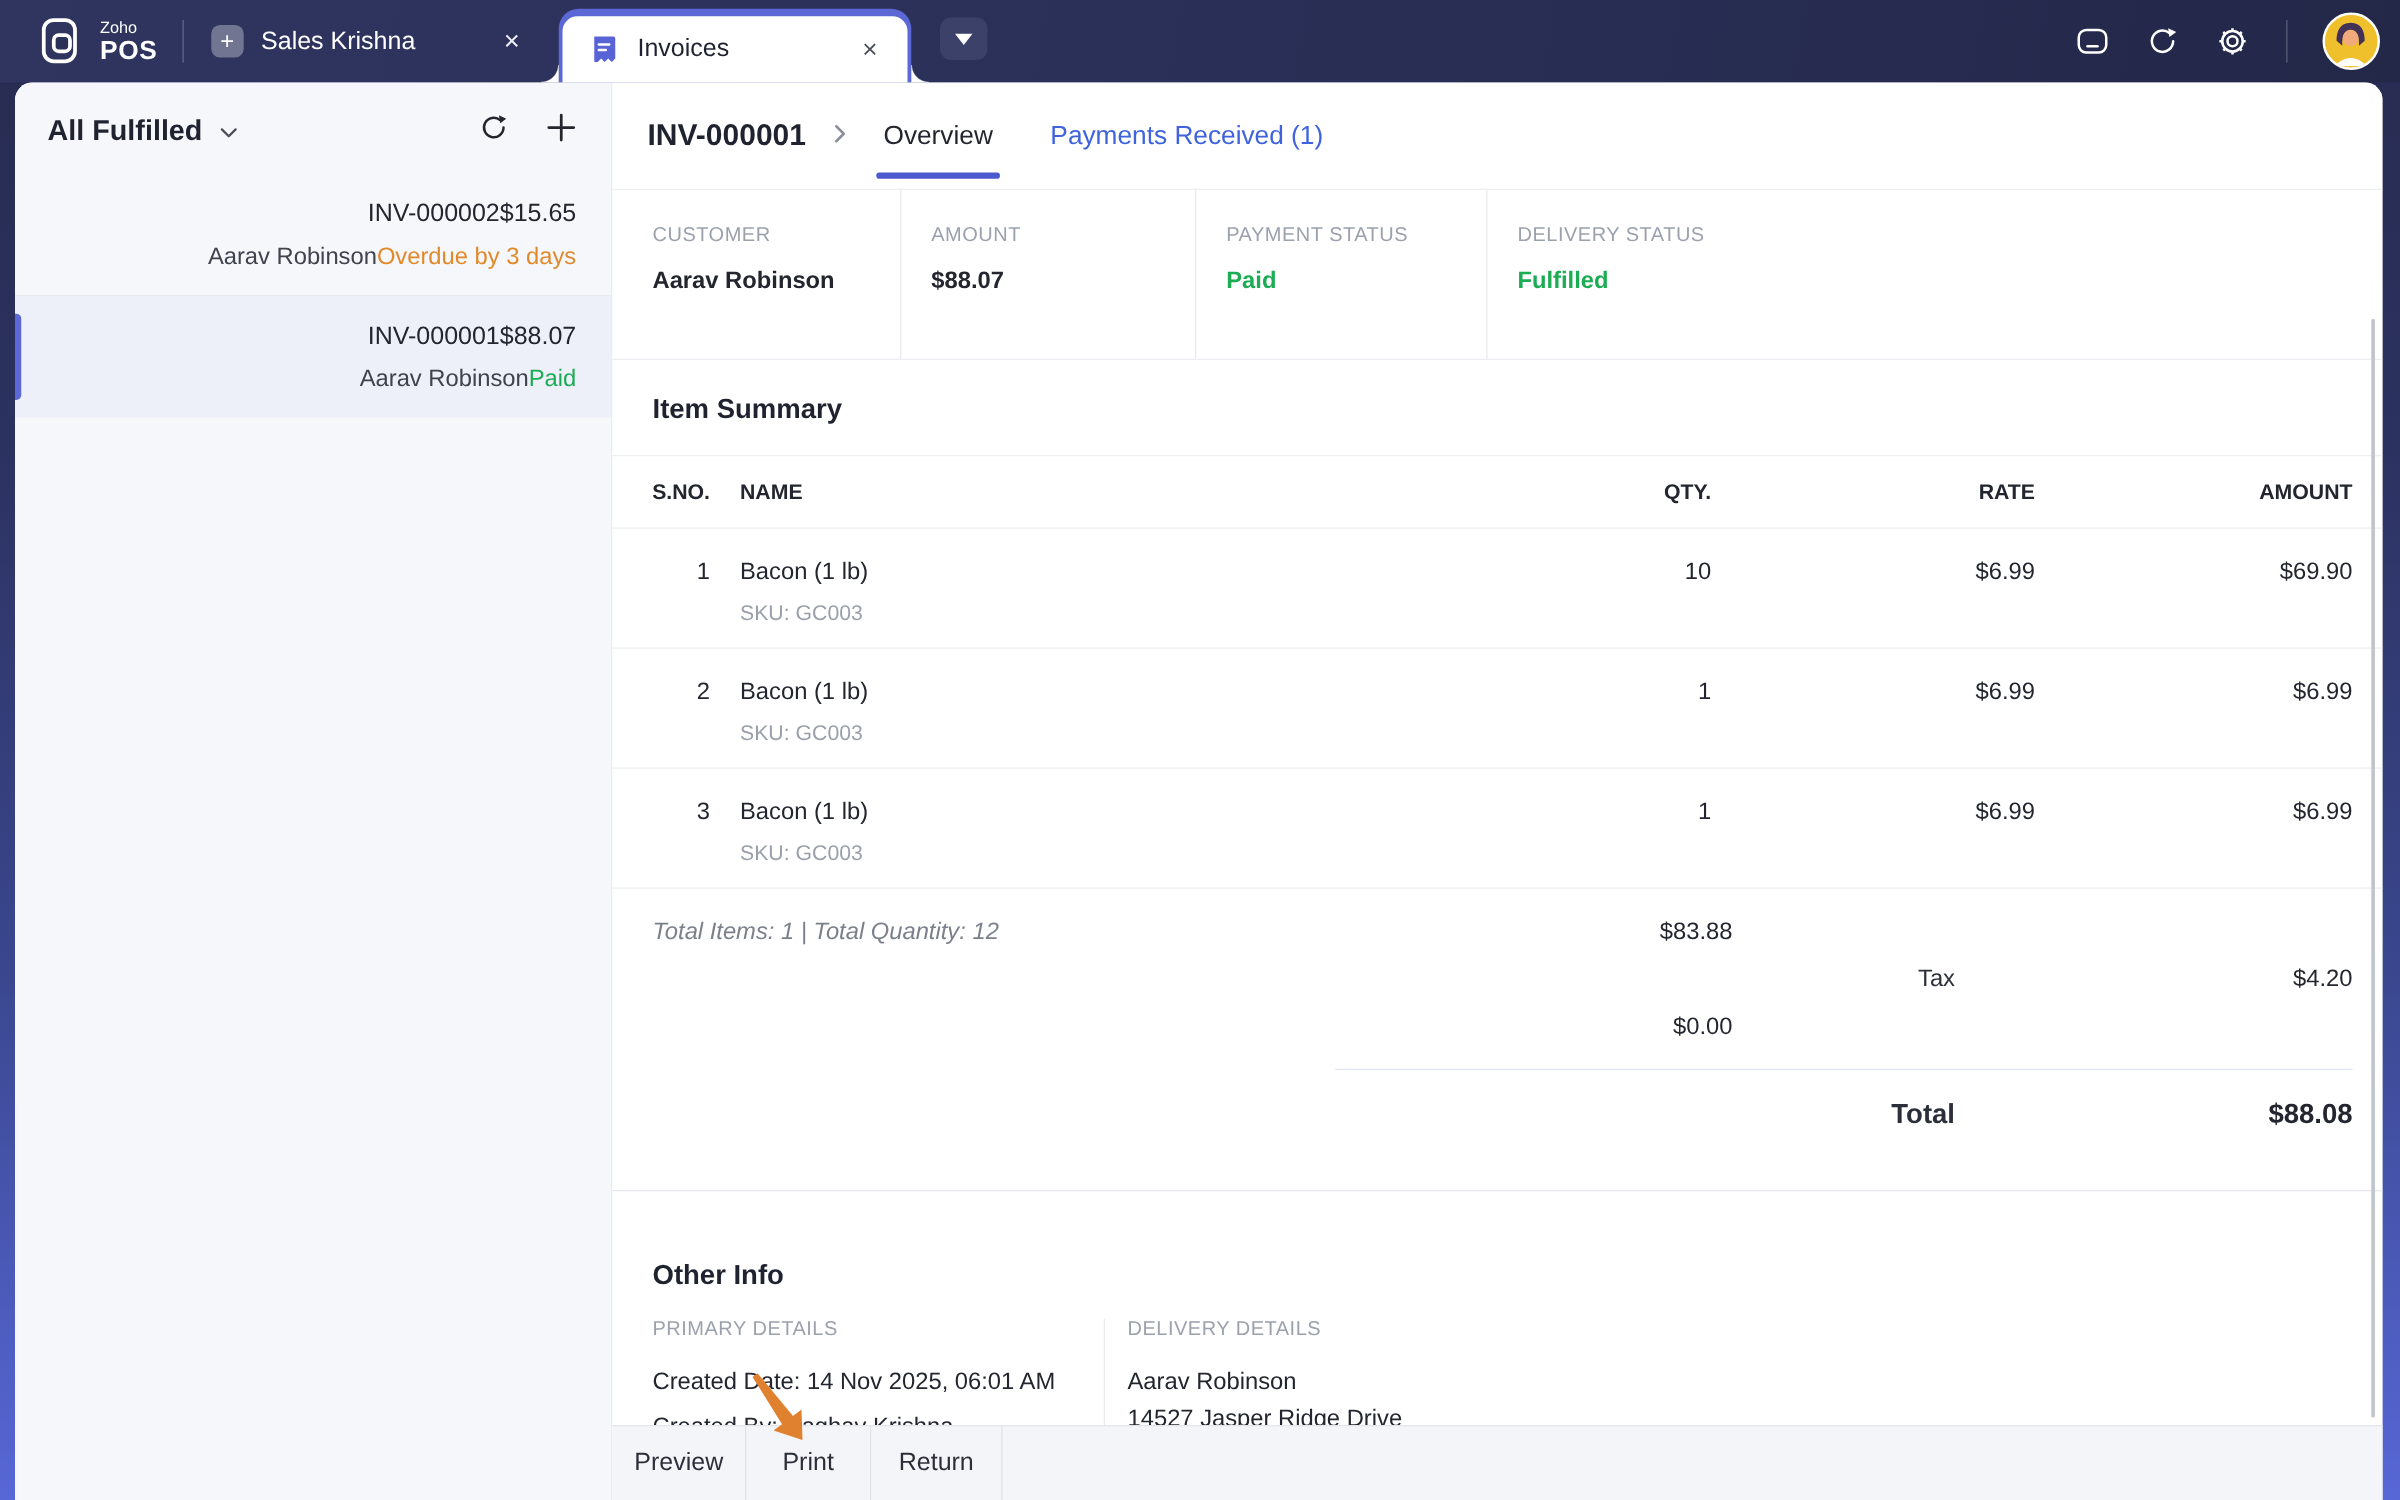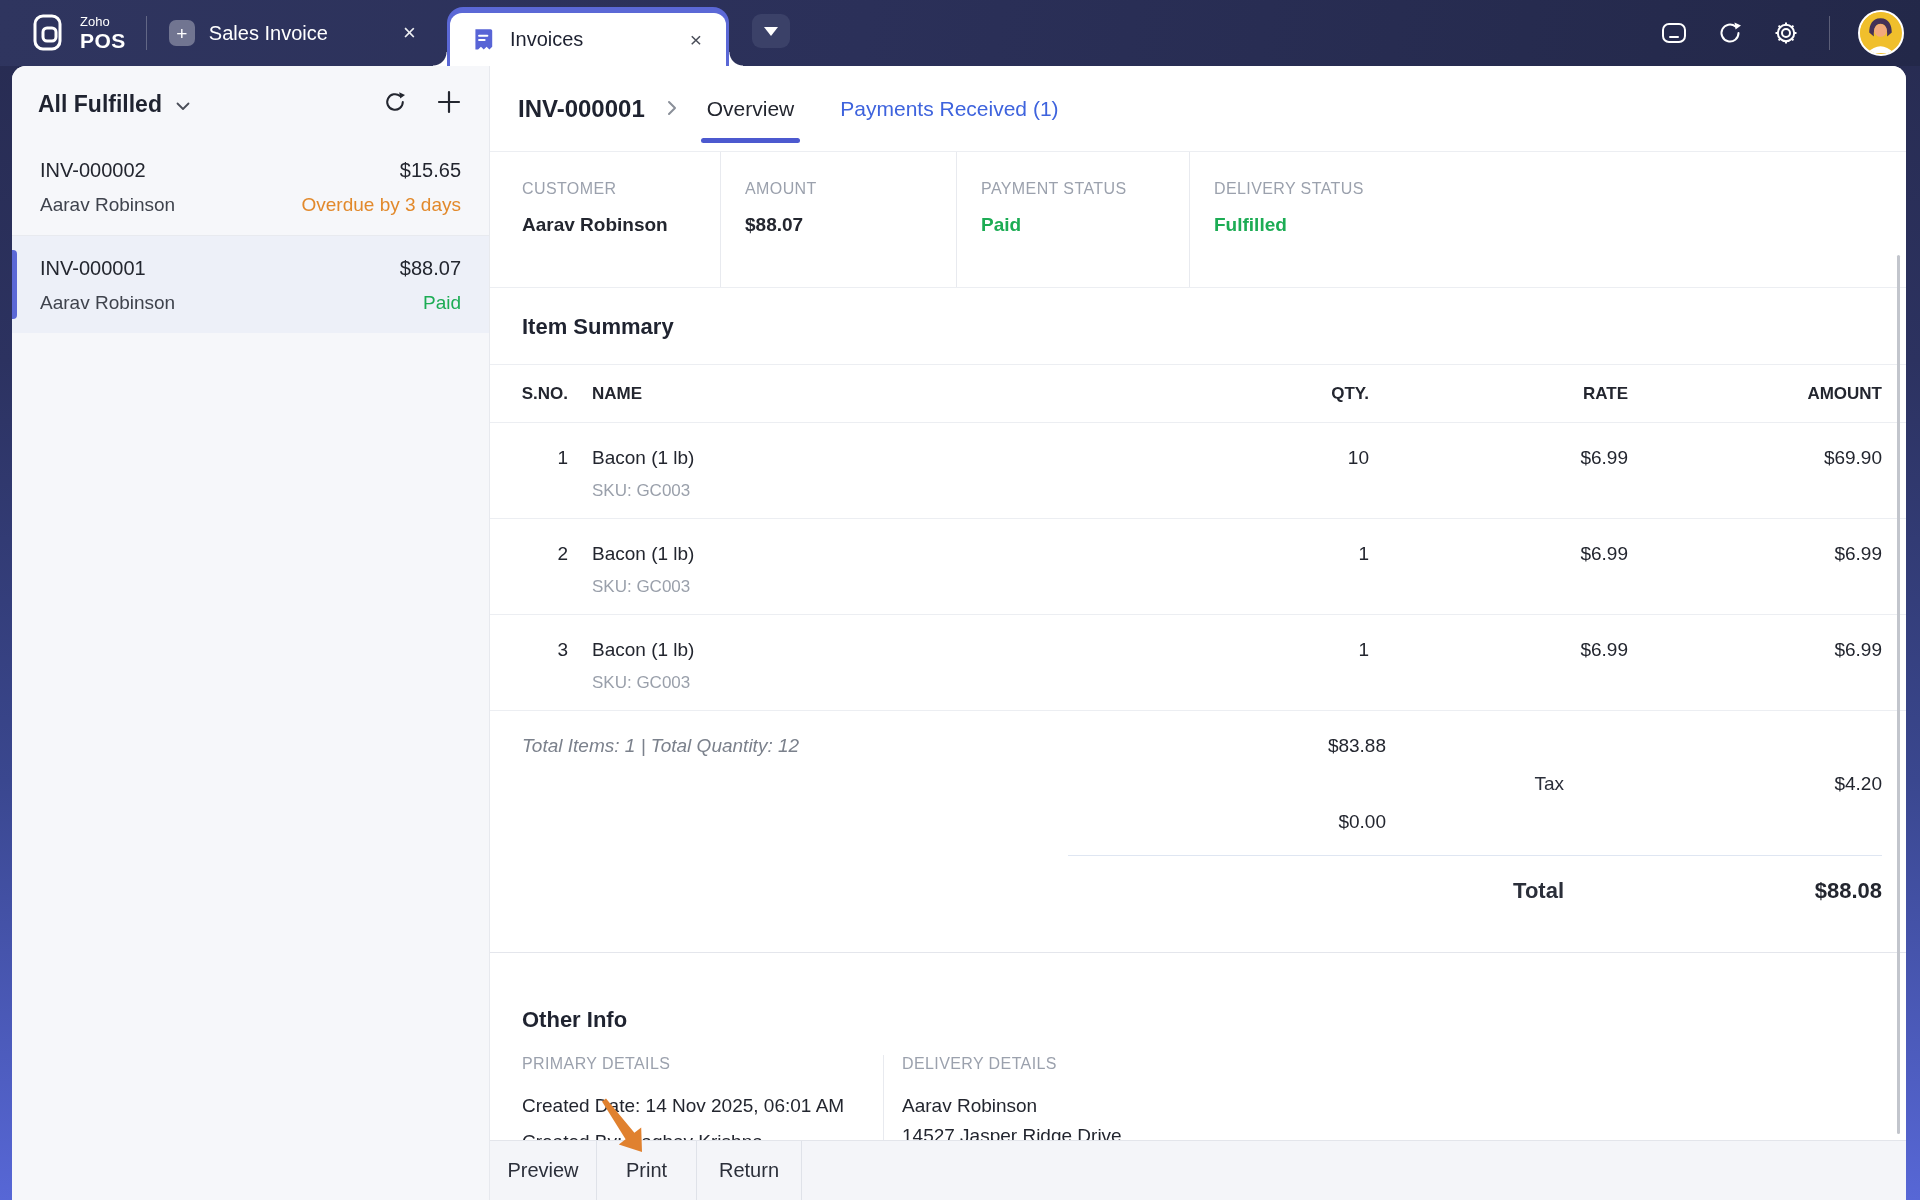--- a/index.html
+++ b/index.html
@@ -59,21 +59,21 @@
     border-radius:10px; display:flex; align-items:center; }
   .search-wrap input { border:none; outline:none; flex:1; font-size:19px; color:#3a3e48;
     font-family:"Liberation Sans", sans-serif; background:transparent; }
   .search-wrap input::placeholder { color:#8d929e; }
   .search-icon { margin:0 12px 0 16px; }
   .search-dd { width:52px; align-self:stretch; border-left:1px solid #e3e5eb;
     display:flex; align-items:center; justify-content:center; }
   .inv-list { margin-top:18px; }
   .inv-item { padding:21px 28px 19px 28px; position:relative; }
   .inv-item + .inv-item { border-top:1px solid #e8eaef; }
-  .inv-item .r1, .inv-item .r2 { display:flex; justify-content:space-between; align-items:baseline; }
+  .inv-item .r1, .inv-item .r2 { display:flex; justify-content:flex-end; align-items:baseline; }
   .inv-item .r1 { margin-bottom:12px; }
   .inv-num { font-size:20px; color:#23262f; }
   .inv-amt { font-size:20px; color:#23262f; }
   .inv-cust { font-size:19px; color:#3f434d; }
   .inv-status { font-size:19px; }
   .status-overdue { color:#e2892b; }
   .status-paid { color:#1cac54; }
   .inv-item.selected { background:#edf0f8; }
   .inv-item.selected::before { content:""; position:absolute; left:0; top:14px; bottom:14px; width:5px;
     border-radius:0 4px 4px 0; background:#5b68d6; }
@@ -151,21 +151,21 @@
     </svg>
     <div class="logo-text">
       <span class="z">Zoho</span>
       <span class="p">POS</span>
     </div>
   </div>
   <div class="bar-divider"></div>
 
   <div class="tab-inactive">
     <span class="plus-chip">+</span>
-    <span class="lbl">Sales Invoice</span>
+    <span class="lbl">Sales Krishna</span>
     <span class="tab-close">×</span>
   </div>
 
   <div class="tab-active-wrap">
     <div class="tab-active">
       <svg width="26" height="26" viewBox="0 0 24 24">
         <path fill="#5864d6" d="M5 2 h14 q1.5 0 1.5 1.5 V18.2 l-2.6 2.6 -2.6-2.6 -2.6 2.6 -2.6-2.6 -2.6 2.6 L5 20.8 Z"></path>
         <line x1="8.4" y1="8" x2="16" y2="8" stroke="#fff" stroke-width="1.9" stroke-linecap="round"></line>
         <line x1="8.4" y1="12" x2="13.5" y2="12" stroke="#fff" stroke-width="1.9" stroke-linecap="round"></line>
       </svg>

